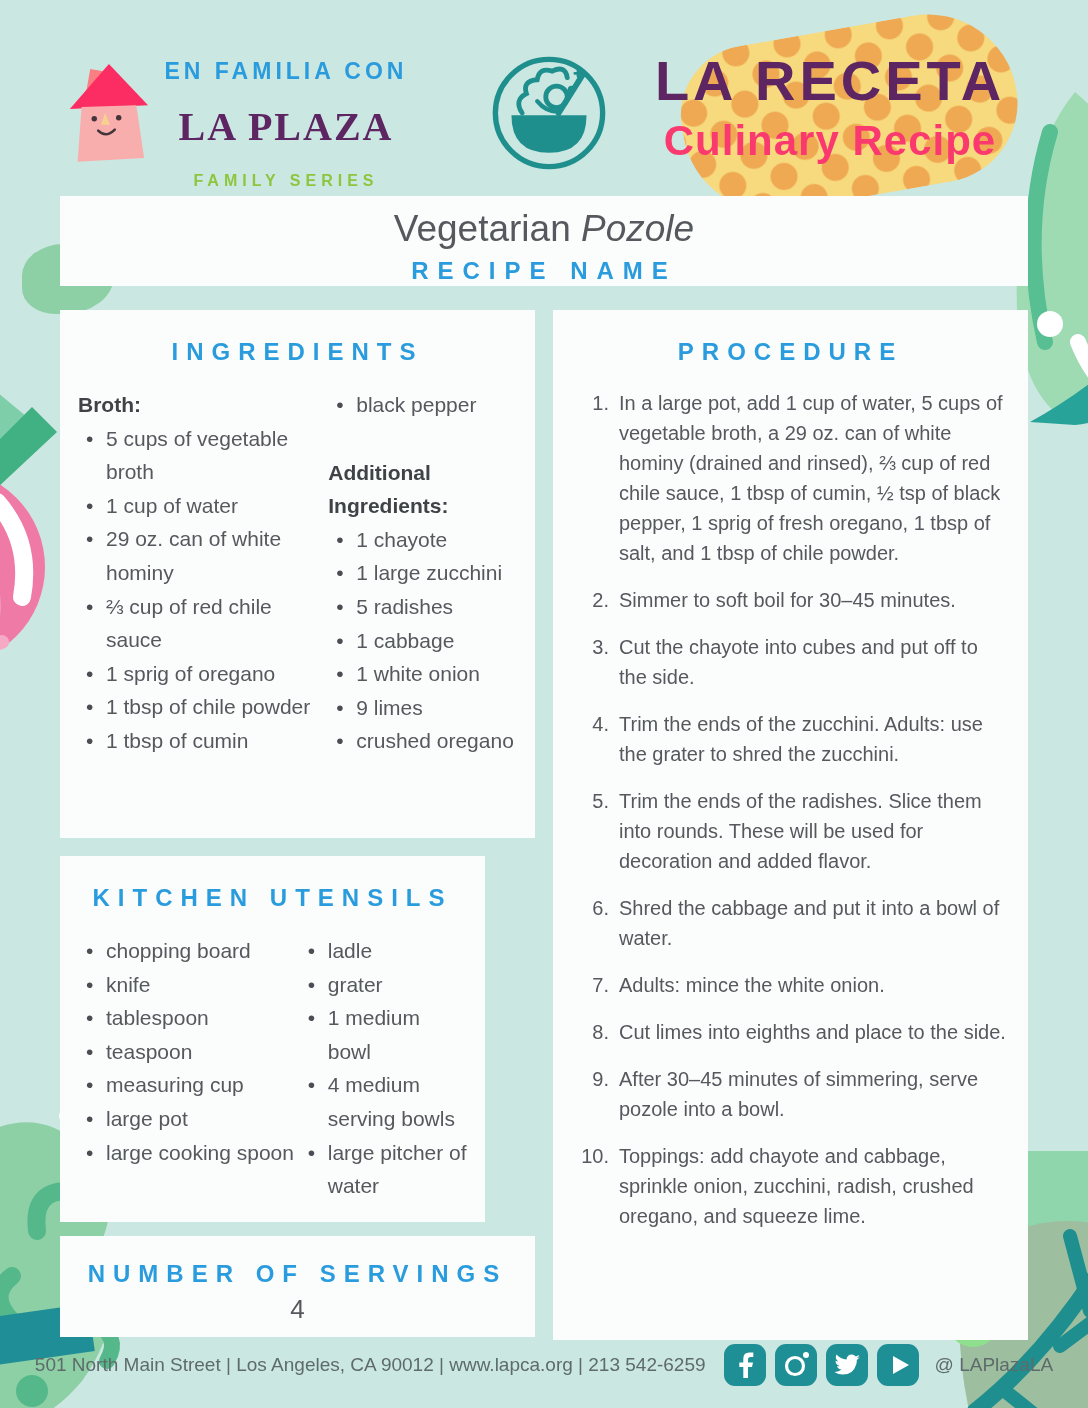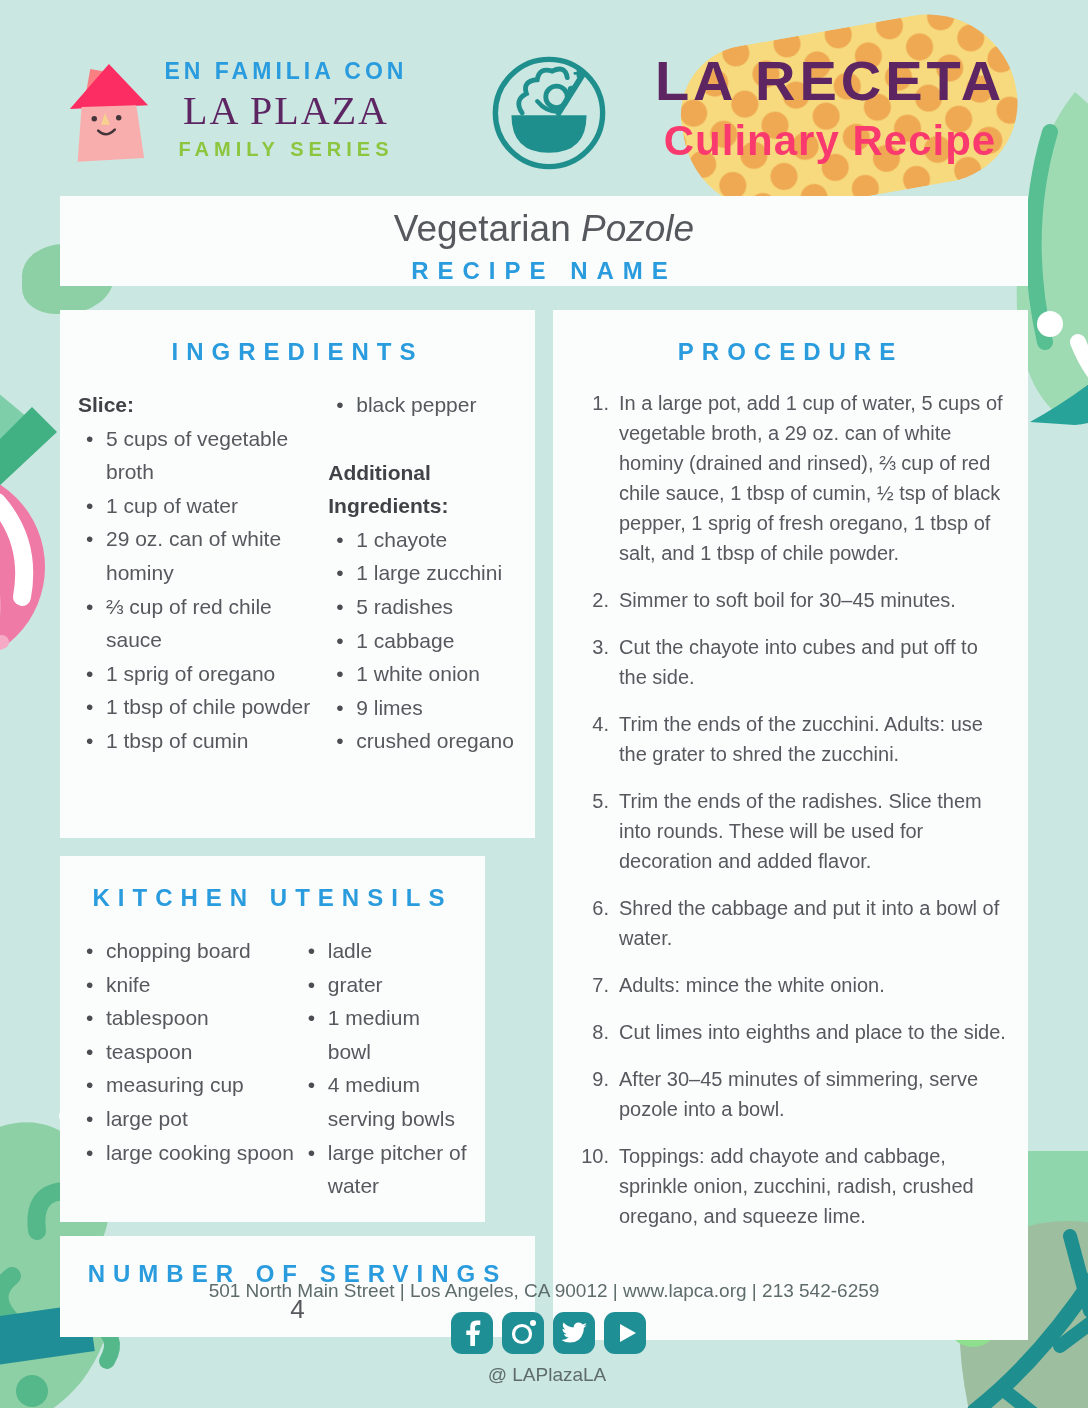--- a/index.html
+++ b/index.html
@@ -16,22 +16,22 @@
   .radish-left { left:-98px; top:372px; }
   .plant-bl { left:-28px; bottom:-18px; }
   .leaf-br { right:-42px; bottom:-28px; }
   .blob-tl { left:22px; top:244px; width:92px; height:70px; background:#8ed0a5; border-radius:50% 50% 60% 40%; }
 
   
   .header { position:absolute; top:0; left:0; width:100%; height:196px; z-index:2; }
   .house { position:absolute; left:62px; top:48px; width:88px; height:126px; }
   .hleft { position:absolute; left:148px; top:58px; width:276px; text-align:center; }
   .hleft .line1 { color:#2a9cde; font-weight:bold; font-size:23px; letter-spacing:4px; }
-  .hleft .logo { color:#5d2663; font-family:"Liberation Serif", serif; font-weight:normal; font-size:40px; letter-spacing:2px; margin-top:2px; }
-  .hleft .line3 { color:#8cc63e; font-weight:bold; font-size:20px; letter-spacing:5px; margin-top:4px; }
+  .hleft .logo { color:#5d2663; font-family:"Liberation Serif", serif; font-weight:bold; font-size:40px; letter-spacing:2px; margin-top:18px; }
+  .hleft .line3 { color:#8cc63e; font-weight:bold; font-size:16px; letter-spacing:5px; margin-top:22px; }
   .bowl { position:absolute; left:490px; top:54px; width:118px; height:118px; }
   .hright { position:absolute; left:628px; top:52px; width:404px; text-align:center; }
   .hright .title { color:#5d2663; font-weight:800; font-size:56px; letter-spacing:4px; line-height:1.05; }
   .hright .subtitle { color:#fa3a6f; font-weight:bold; font-size:42px; letter-spacing:1px; margin-top:6px; }
 
   
   .box { position:absolute; background:#fbfdfc; z-index:2; }
   .band { left:60px; top:196px; width:968px; height:90px; text-align:center; padding-top:12px; }
   .band .rname { color:#55595e; font-size:37px; }
   .band .rname .it { font-style:italic; }
@@ -55,21 +55,21 @@
   ul.blist li { position:relative; padding-left:28px; }
   ul.blist li::before { content:"•"; position:absolute; left:8px; color:#4a4e52; }
 
   .servings .value { text-align:center; color:#55595e; font-size:26px; margin-top:6px; }
 
   .steps { padding:22px 20px 0 22px; color:#55595e; font-size:20px; line-height:1.5; }
   .step { display:flex; margin-bottom:17px; }
   .step .num { width:44px; min-width:44px; text-align:right; padding-right:10px; }
 
   
-  .footer { position:absolute; left:0; bottom:22px; width:100%; display:flex; justify-content:center; align-items:center; gap:10px; z-index:2; color:#5e6b6b; font-size:19px;flex-direction:column; }
+  .footer { position:absolute; left:0; bottom:22px; width:100%; display:flex; justify-content:center; align-items:center; gap:10px; z-index:2; color:#5e6b6b; font-size:19px; }
   .social { display:flex; gap:9px; margin-left:8px; }
   .sicon { width:42px; height:42px; }
   .handle { margin-left:6px; }
 </style>
 </head>
 <body>
 
 <div class="page">
 
   <div class="deco corn"></div>
@@ -151,21 +151,21 @@
       <span>Vegetarian</span>
       <span class="it">Pozole</span>
     </div>
     <div class="rlabel">RECIPE NAME</div>
   </div>
 
   <div class="box ingredients">
     <div class="sec-title">INGREDIENTS</div>
     <div class="cols">
       <div class="c1">
-        <div class="subhead">Slice:</div>
+        <div class="subhead">Broth:</div>
         <ul class="blist">
           <li>5 cups of vegetable broth</li>
           <li>1 cup of water</li>
           <li>29 oz. can of white hominy</li>
           <li>⅔ cup of red chile sauce</li>
           <li>1 sprig of oregano</li>
           <li>1 tbsp of chile powder</li>
           <li>1 tbsp of cumin</li>
         </ul>
       </div>

